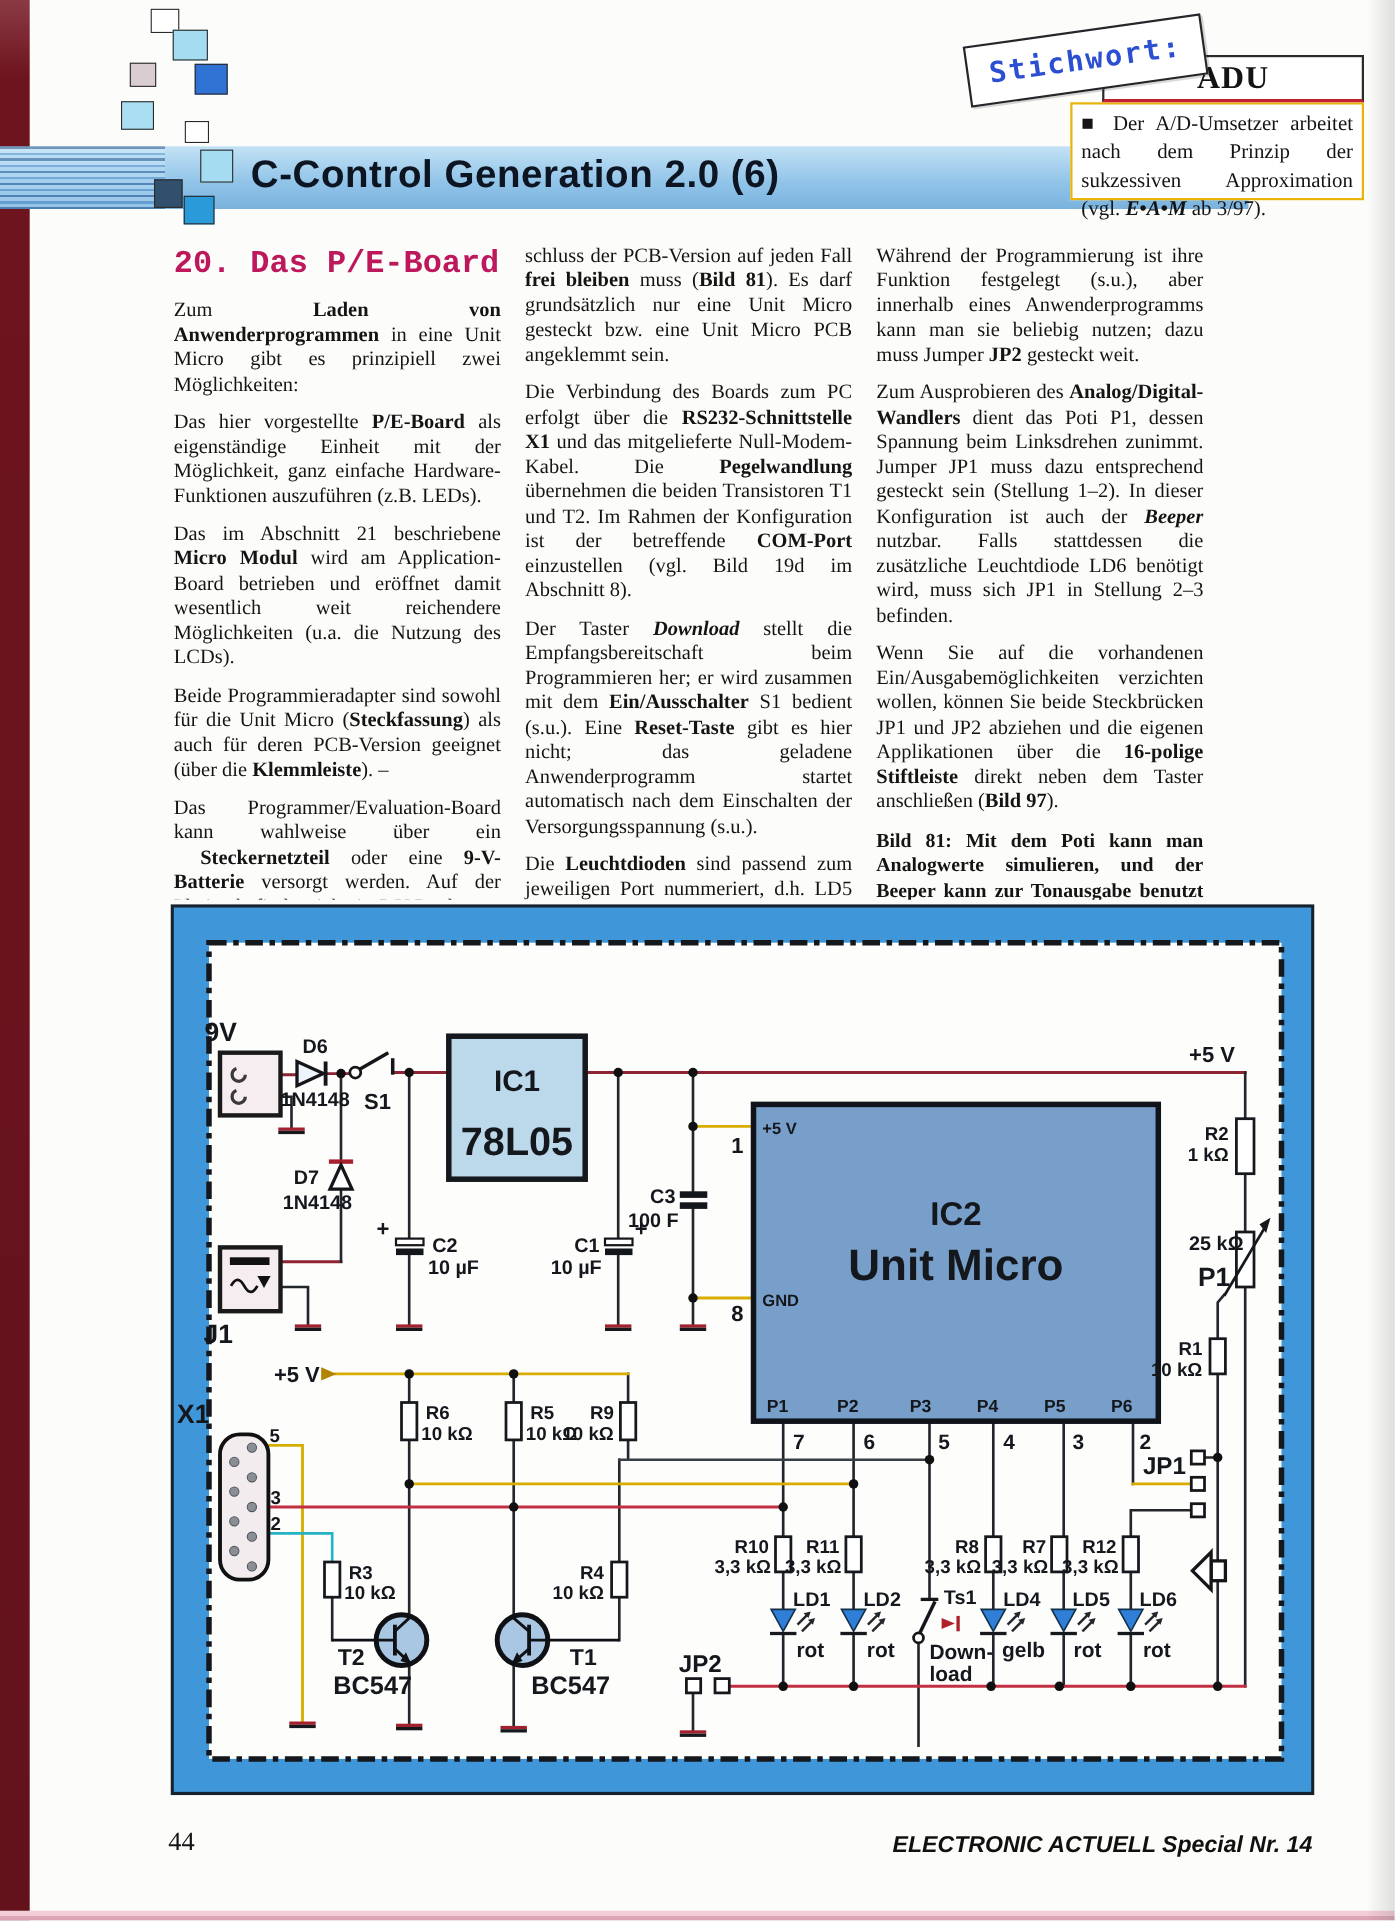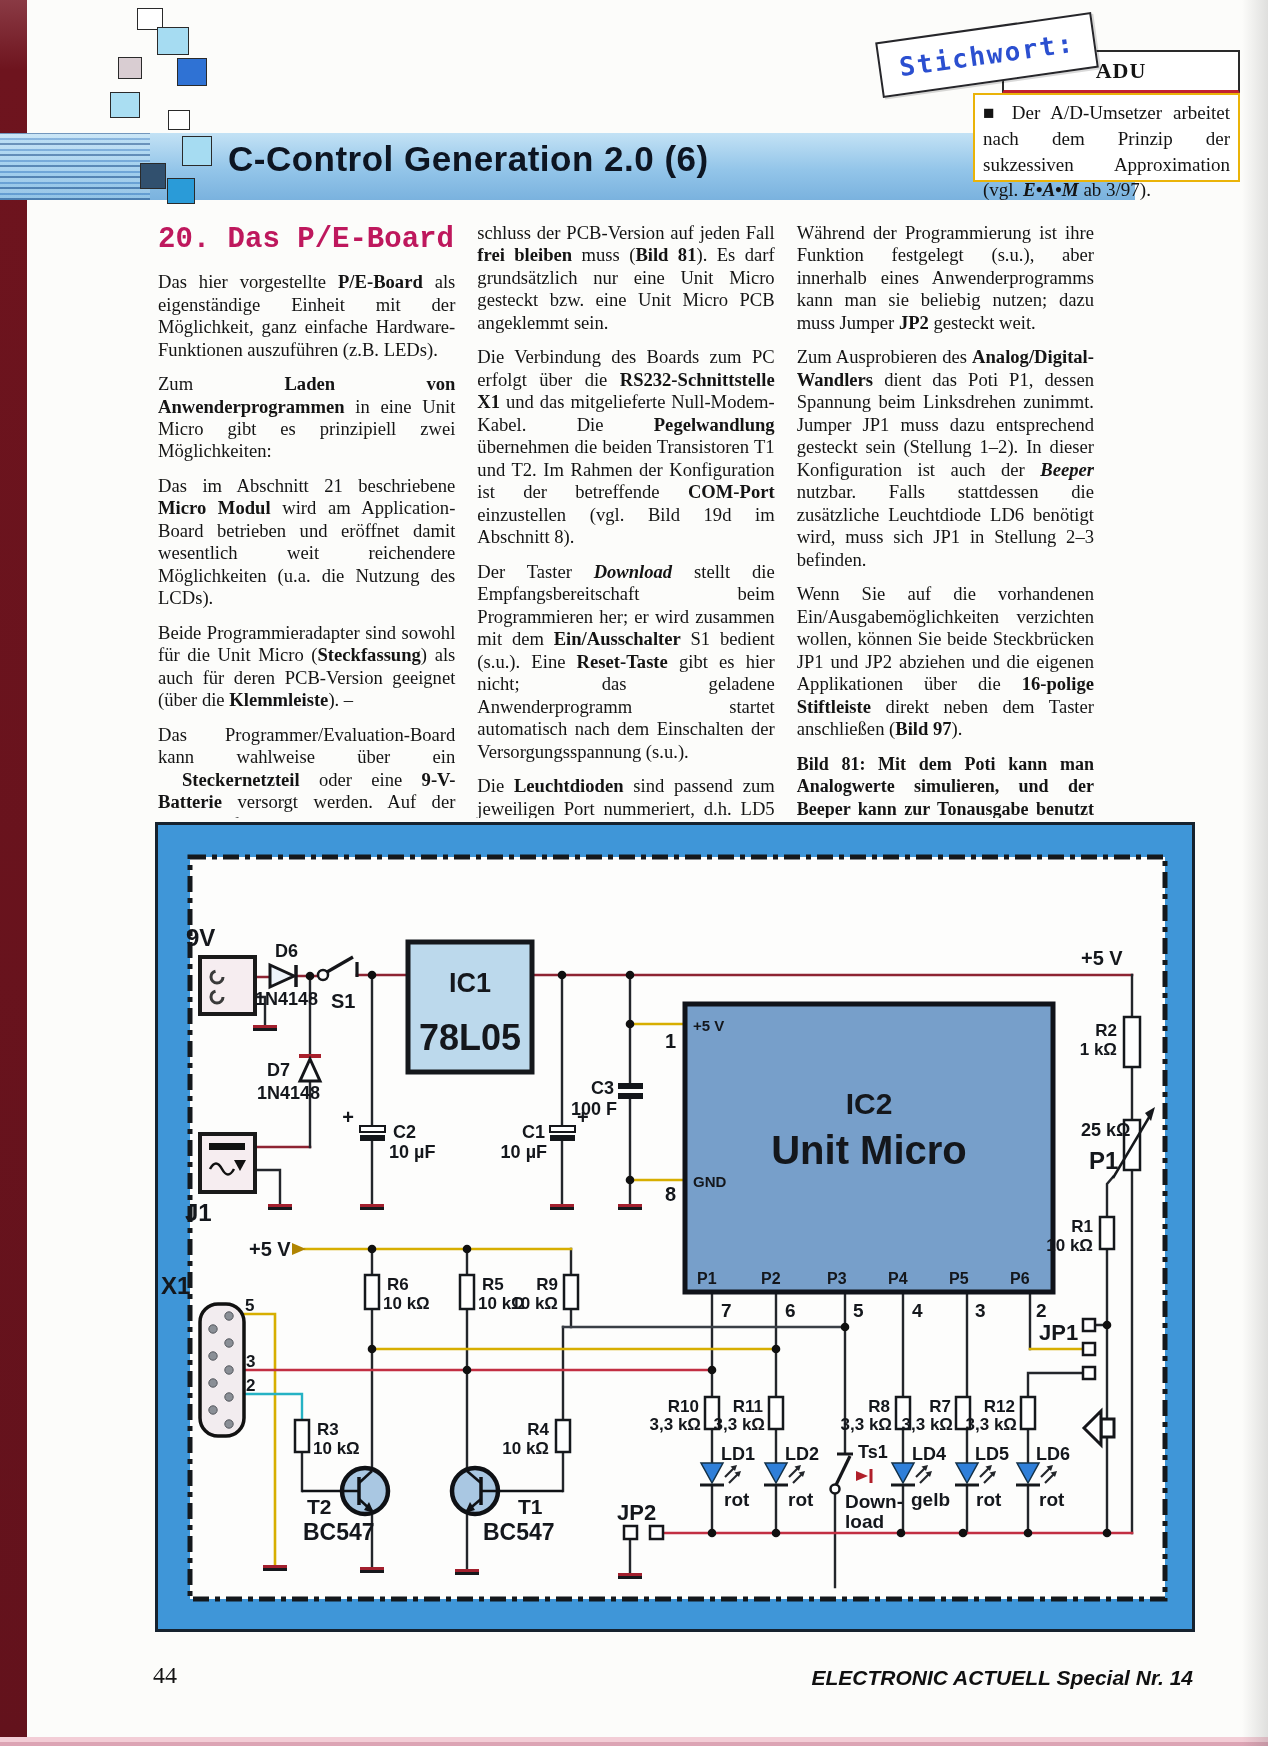--- a/index.html
+++ b/index.html
@@ -7,35 +7,35 @@
         font-family:"Liberation Serif",serif;color:#141414;}
   .spine{position:absolute;left:0;top:0;width:27px;height:100%;
          background:linear-gradient(180deg,#8a3a44 0px,#6e141e 70px,#63121c 100%);}
   .rightshade{position:absolute;right:0;top:0;width:26px;height:100%;
         background:linear-gradient(90deg,rgba(0,0,0,0) 0%,rgba(90,90,90,.18) 100%);pointer-events:none;}
   .bottomline{position:absolute;left:0;bottom:0;width:100%;height:9px;
         background:linear-gradient(180deg,#f3cdd6 0 5px,#dca4b4 5px 100%);}
   
   .sq{position:absolute;border:1.5px solid #2a2a2a;box-sizing:border-box;z-index:5;}
   
-  .titleband{position:absolute;left:0;top:133px;width:1135px;height:67px;
+  .titleband{position:absolute;left:0;top:133px;width:1135px;height:57px;
         background:linear-gradient(180deg,#c3e2f5 0%,#93c5e9 55%,#7ab2de 100%);z-index:3;}
   .glitch{position:absolute;left:0;top:0;width:150px;height:100%;
         background:repeating-linear-gradient(0deg,rgba(16,60,120,.45) 0 2px,rgba(190,225,245,.35) 2px 5px,rgba(60,120,190,.4) 5px 7px,rgba(220,240,250,.3) 7px 11px);}
   .titleband .title{position:absolute;left:228px;top:6px;font-family:"Liberation Sans",sans-serif;
         font-weight:bold;font-size:35px;color:#0d1522;letter-spacing:.5px;}
   
   .stamp{position:absolute;left:878px;top:27px;width:214px;height:52px;background:#fff;
         border:2px solid #26262a;transform:rotate(-8deg);z-index:6;display:flex;align-items:center;justify-content:center;
         box-shadow:2px 2px 0 rgba(0,0,0,.15);}
   .stamp span{font-family:"DejaVu Sans Mono",monospace;font-weight:bold;font-size:26px;color:#2b4fd0;letter-spacing:2px;}
   .adu-head{position:absolute;left:1002px;top:50px;width:238px;height:43px;background:#fff;
         border:2px solid #2a2a2a;border-bottom:3px solid #c22230;box-sizing:border-box;z-index:5;
         display:flex;align-items:center;justify-content:center;}
-  .adu-head span{font-weight:bold;font-size:22px;letter-spacing:1px;}
+  .adu-head span{font-weight:bold;font-size:29px;letter-spacing:1px;}
   .adu-body{position:absolute;left:973px;top:93px;width:267px;height:89px;background:#fff;
         border:2px solid #eab308;box-sizing:border-box;z-index:4;padding:5px 8px 0 8px;
         font-size:19px;line-height:1.36;text-align:left;}
   .adu-body .para{margin:0;}
   
   .columns{position:absolute;left:158px;top:222px;width:936px;height:596px;display:flex;gap:22px;overflow:hidden;}
   .col{flex:1;font-size:18.6px;line-height:1.21;}
   .col h2{font-family:Liberation Mono, monospace;font-size:29px;margin:0 0 14px 0;color:#be185d;}
   .para{margin:0 0 12px 0;text-align:justify;}
   .caption{font-weight:bold;font-size:18px;line-height:1.25;margin-top:2px;text-align:justify;}
@@ -78,22 +78,22 @@
     <span>ADU</span>
   </div>
   <div class="adu-body">
       <p class="para"><span>■  Der A/D-Umsetzer arbeitet nach dem Prinzip der sukzessiven Approximation (vgl. </span><span style="font-weight: bold; font-style: italic;">E•A•M</span><span> ab 3/97).</span></p>
     </div>
 
   <div class="columns">
     <div class="col">
       <h2>20. Das P/E-Board</h2>
       <div>
+          <p class="para"><span>Zum </span><span style="font-weight: bold;">Laden von Anwenderprogrammen</span><span> in eine Unit Micro gibt es prinzipiell zwei Möglichkeiten:</span></p>
           <p class="para"><span>Das hier vorgestellte </span><span style="font-weight: bold;">P/E-Board</span><span> als eigenständige Einheit mit der Möglichkeit, ganz einfache Hardware-Funktionen auszuführen (z.B. LEDs).</span></p>
-          <p class="para"><span>Zum </span><span style="font-weight: bold;">Laden von Anwenderprogrammen</span><span> in eine Unit Micro gibt es prinzipiell zwei Möglichkeiten:</span></p>
           <p class="para"><span>Das im Abschnitt 21 beschriebene </span><span style="font-weight: bold;">Micro Modul</span><span> wird am Application-Board betrieben und eröffnet damit wesentlich weit reichendere Möglichkeiten (u.a. die Nutzung des LCDs).</span></p>
           <p class="para"><span>Beide Programmieradapter sind sowohl für die Unit Micro (</span><span style="font-weight: bold;">Steckfassung</span><span>) als auch für deren PCB-Version geeignet (über die </span><span style="font-weight: bold;">Klemmleiste</span><span>). –</span></p>
           <p class="para"><span>Das Programmer/Evaluation-Board kann wahlweise über ein </span><span style="font-weight: bold; margin-left: 24px;">Steckernetzteil</span><span> oder eine </span><span style="font-weight: bold;">9-V-Batterie</span><span> versorgt werden. Auf der Platine befindet sich ein 5-V-Regler zur Versorgung des Controllers, so dass der gelbe An-</span></p>
         </div>
     </div>
     <div class="col">
       <div>
           <p class="para"><span>schluss der PCB-Version auf jeden Fall </span><span style="font-weight: bold;">frei bleiben</span><span> muss (</span><span style="font-weight: bold;">Bild 81</span><span>). Es darf grundsätzlich nur eine Unit Micro gesteckt bzw. eine Unit Micro PCB angeklemmt sein.</span></p>
           <p class="para"><span>Die Verbindung des Boards zum PC erfolgt über die </span><span style="font-weight: bold;">RS232-Schnittstelle X1</span><span> und das mitgelieferte Null-Modem-Kabel. Die </span><span style="font-weight: bold;">Pegelwandlung</span><span> übernehmen die beiden Transistoren T1 und T2. Im Rahmen der Konfiguration ist der betreffende </span><span style="font-weight: bold;">COM-Port</span><span> einzustellen (vgl. Bild 19d im Abschnitt 8).</span></p>
           <p class="para"><span>Der Taster </span><span style="font-weight: bold; font-style: italic;">Download</span><span> stellt die Empfangsbereitschaft beim Programmieren her; er wird zusammen mit dem </span><span style="font-weight: bold;">Ein/Ausschalter</span><span> S1 bedient (s.u.). Eine </span><span style="font-weight: bold;">Reset-Taste</span><span> gibt es hier nicht; das geladene Anwenderprogramm startet automatisch nach dem Einschalten der Versorgungsspannung (s.u.).</span></p>

